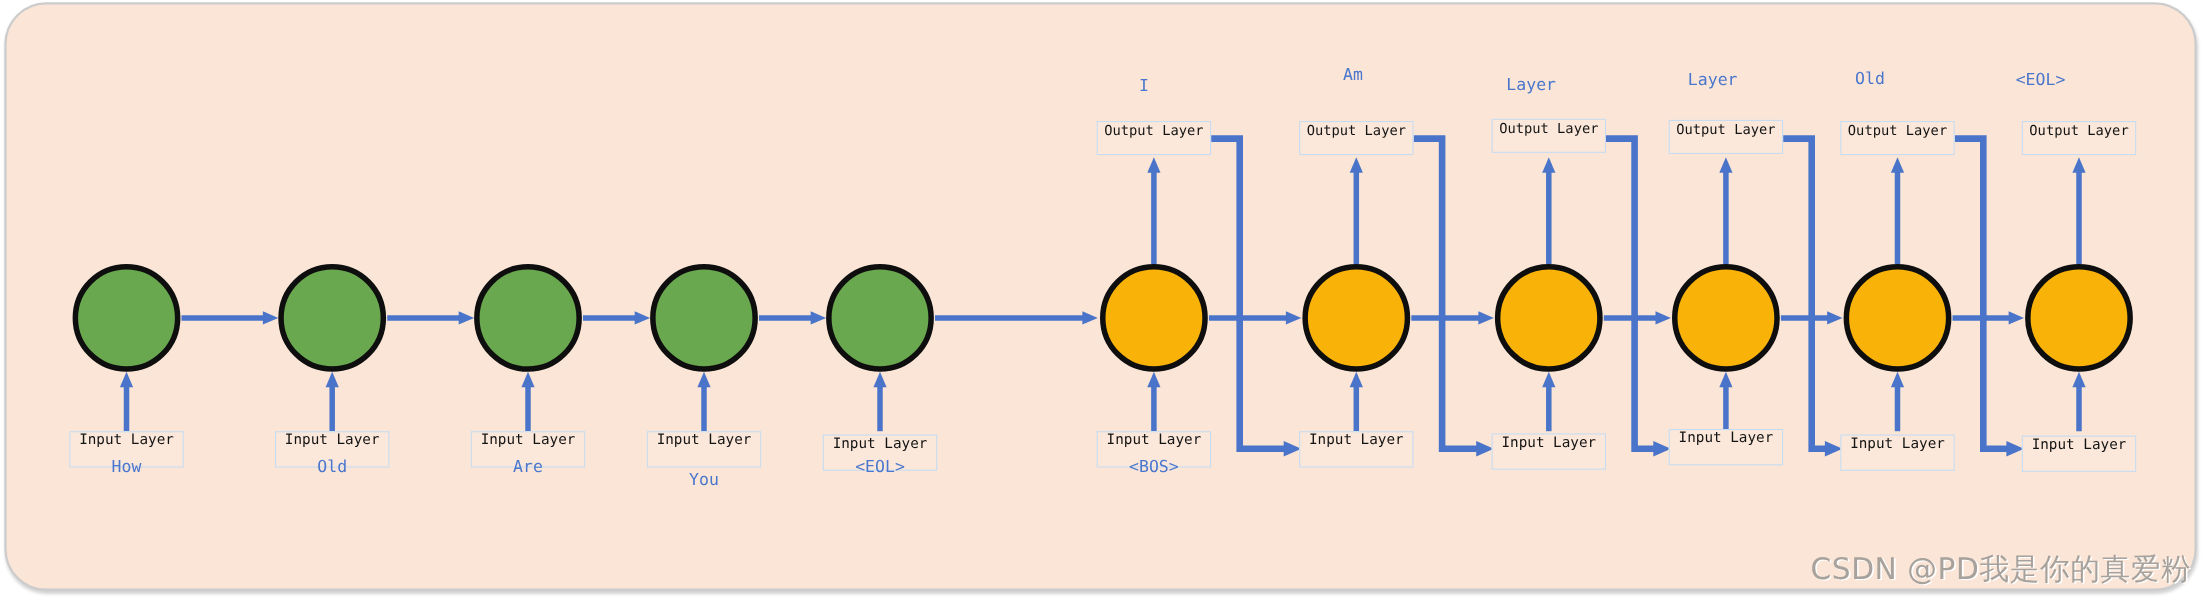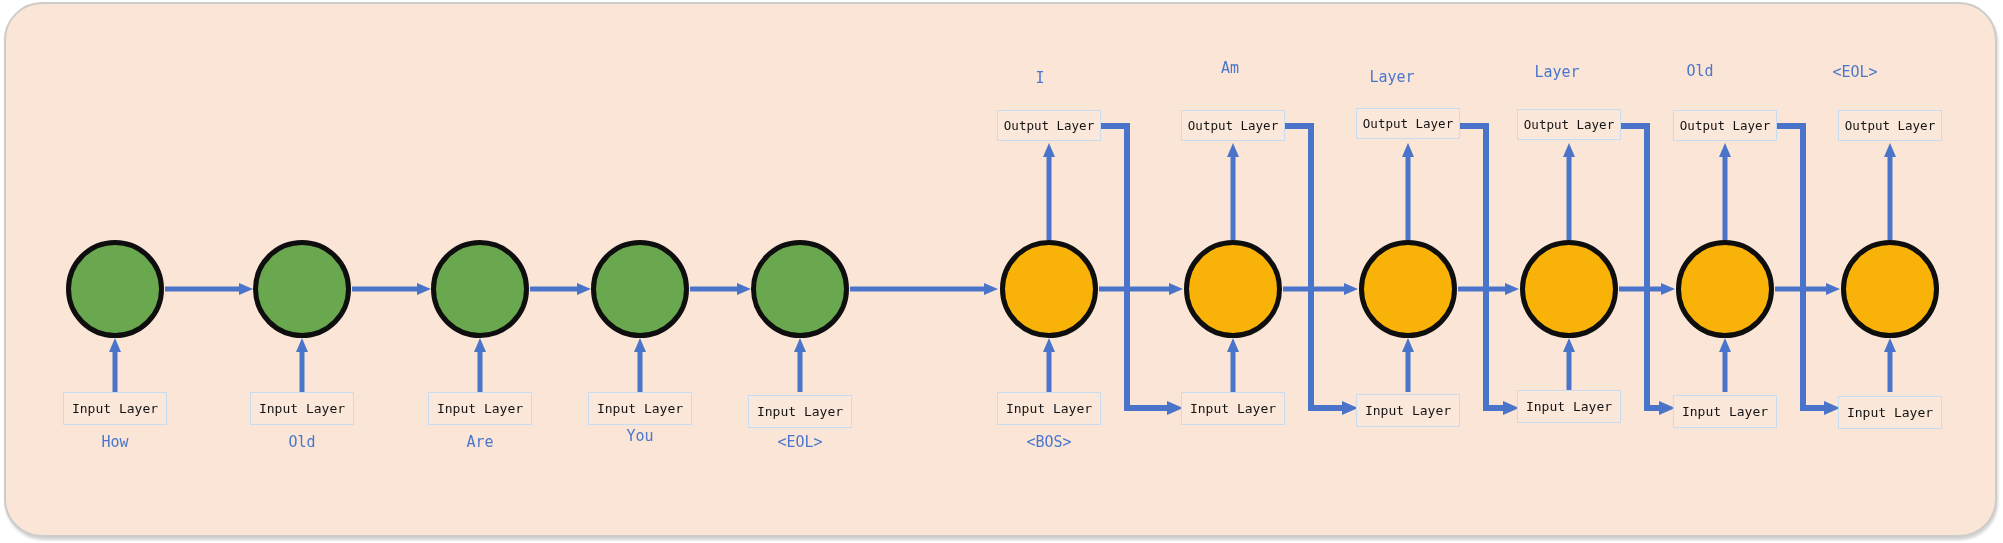--- a/index.html
+++ b/index.html
@@ -21,27 +21,27 @@
   .wires line{stroke-width:5;}
   .wires path.fb{stroke-width:6;stroke-linejoin:miter;}
   #ah path,#ah2 path{fill:var(--arrow);}
   .col{position:absolute;top:0;width:98px;height:543px;}
   .node{position:absolute;left:0;top:240px;width:88px;height:88px;
         border:5px solid var(--node_stroke);border-radius:50%;}
   .node.enc{background:var(--encoder_fill);}
   .node.dec{background:var(--decoder_fill);}
   .iobox{position:absolute;left:-3px;width:104px;height:33px;box-sizing:border-box;
          border:1.5px solid var(--box_border);background:var(--box_fill);
-         display:flex;align-items:center;justify-content:center;
+         display:flex;justify-content:center;
          font-size:13px;color:var(--box_text);white-space:nowrap;}
   .iobox.in{top:392px;}
   .iobox.out{top:110px;height:31px;font-size:12.5px;}
   .word{position:absolute;left:-51px;width:200px;text-align:center;
         font-size:15px;line-height:16px;color:var(--label_text);white-space:nowrap;}
-  .word.bottom{top:434px;}
+  .word.bottom{top:416px;}
   .word.top{top:70px;}
   .watermark{position:absolute;right:11px;bottom:8px;
              font-family:"DejaVu Sans","Liberation Sans",sans-serif;
              font-size:27px;color:var(--watermark_color);
              text-shadow:1.5px 1.5px 0 #ffffff;letter-spacing:.5px;}
 </style>
 </head>
 <body>
 
 <div class="stage">
@@ -185,13 +185,14 @@
     <div class="word top" style="top:64px;margin-left:-35px">&lt;EOL&gt;</div>
     <div class="iobox out">
         <span>Output Layer</span>
       </div>
     <div class="node dec"></div>
     <div class="iobox in" style="top:396px">
         <span>Input Layer</span>
       </div>
   </div>
 
+  <div class="watermark">CSDN @PD我是你的真爱粉</div>
 </div>
 
 </body></html>

